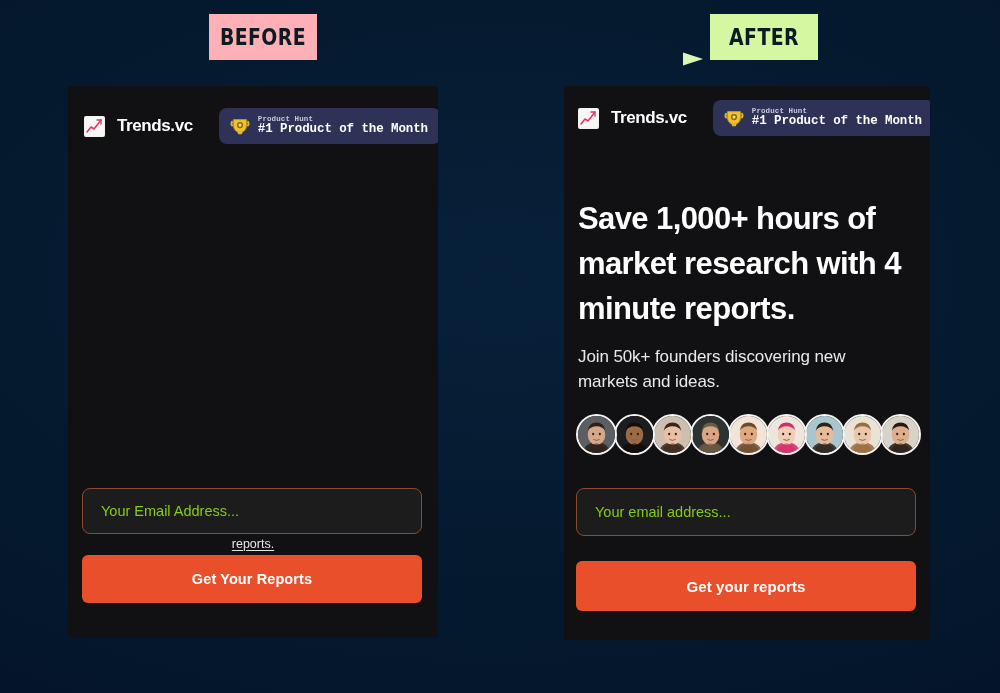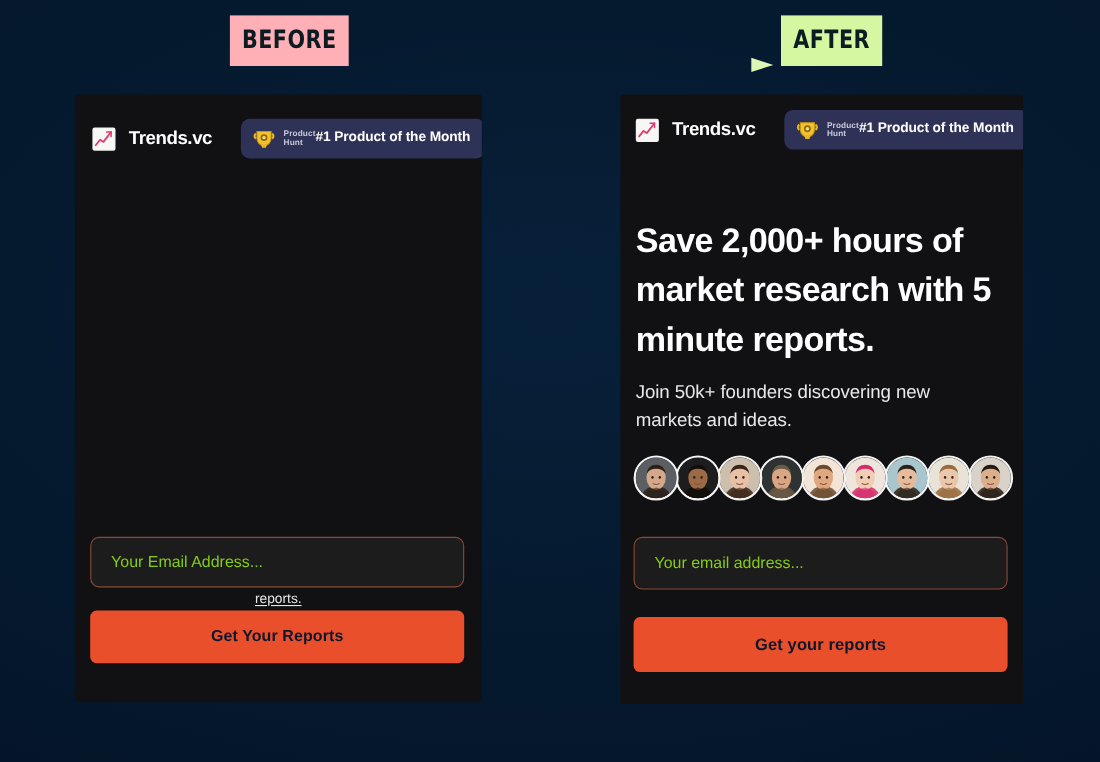--- a/index.html
+++ b/index.html
@@ -30,21 +30,21 @@
     font-family: "DejaVu Sans", sans-serif;
     font-weight: 700;
     font-size: 23px;
     letter-spacing: 0.5px;
     color: #0d1b22;
     transform: scaleX(0.82);
     transform-origin: center;
   }
   .ba-chip-wrap { position: absolute; top: 0; height: 46px; }
   .chip-before { left: 198px; width: 108px; background: #ffb0b6; }
-  .chip-after  { left: 699px; width: 92px;  background: #d6f7a1; text-align: center; }
+  .chip-after  { left: 699px; width: 108px;  background: #d6f7a1; text-align: center; }
 
   .arrow-wrap { position: absolute; left: 312px; top: 36px; width: 382px; height: 18px; }
 
   
   .card {
     position: absolute;
     background: #111113;
     border-radius: 3px;
     overflow: hidden;
   }
@@ -75,21 +75,21 @@
     white-space: nowrap;
   }
 
   .ph-badge {
     display: flex; align-items: center; gap: 7px;
     background: #2f3257;
     border-radius: 8px;
     padding: 7px 13px 7px 10px;
   }
   .ph-icon { width: 22px; height: 22px; flex: 0 0 auto; }
-  .ph-texts { display: flex; flex-direction: row; line-height: 1.1; }
+  .ph-texts { display: flex; flex-direction: column; line-height: 1.1; font-family: Liberation Mono, monospace; }
   .ph-sub {
     color: #c8cada; font-size: 7.5px; font-weight: 700;
     letter-spacing: 0.1px;
   }
   .ph-main {
     color: #ffffff; font-size: 12.5px; font-weight: 700;
     letter-spacing: -0.1px; white-space: nowrap;
   }
 
   
@@ -123,21 +123,21 @@
     color: #84cc16;
   }
   .field-left  { left: 14px;  top: 402px; width: 340px; height: 46px; padding-left: 18px; font-size: 14.5px; }
   .field-right { left: 12px;  top: 402px; width: 340px; height: 48px; padding-left: 18px; font-size: 14.5px; }
 
   .cta {
     position: absolute;
     background: #ea4f2c;
     border: none;
     border-radius: 6px;
-    color: #0f172a;
+    color: #ffffff;
     font-weight: 700;
     cursor: pointer;
     font-family: "Liberation Sans", sans-serif;
   }
   .cta-left  { left: 14px; top: 469px; width: 340px; height: 48px; font-size: 14.5px; letter-spacing: 0.1px; }
   .cta-right { left: 12px; top: 475px; width: 340px; height: 50px; font-size: 15px;   letter-spacing: 0.1px; }
 
   
   .r-headline {
     position: absolute; left: 14px; top: 110px; width: 346px;
@@ -268,21 +268,21 @@
           <circle cx="12" cy="11" r="1.7" fill="#f7dd7a"></circle>
           <path d="M9 17 h6 l-1 4 h-4 z" fill="#e6b726"></path>
         </svg>
         <div class="ph-texts">
           <span class="ph-sub">Product Hunt</span>
           <span class="ph-main">#1 Product of the Month</span>
         </div>
       </div>
     </div>
 
-    <div class="r-headline">Save 2,000+ hours of market research with 5 minute reports.</div>
+    <div class="r-headline">Save 1,000+ hours of market research with 4 minute reports.</div>
 
     <div class="r-sub">Join 50k+ founders discovering new markets and ideas.</div>
 
     <div class="avatars">
         <div class="avatar" style="z-index: 20;">
           <svg class="face" viewBox="0 0 40 40" preserveAspectRatio="xMidYMid slice">
             <rect width="40" height="40" fill="#5b5f63"></rect>
             <ellipse cx="20" cy="41" rx="15" ry="13" fill="#2c2119" opacity="0.85"></ellipse>
             <ellipse cx="20" cy="20" rx="9.5" ry="11.5" fill="#d6a88a"></ellipse>
             <path d="M10.5 16 q1.5 -9 9.5 -9 q8 0 9.5 9 q-3 -5 -9.5 -5 q-6.5 0 -9.5 5 z" fill="#2c2119"></path>

